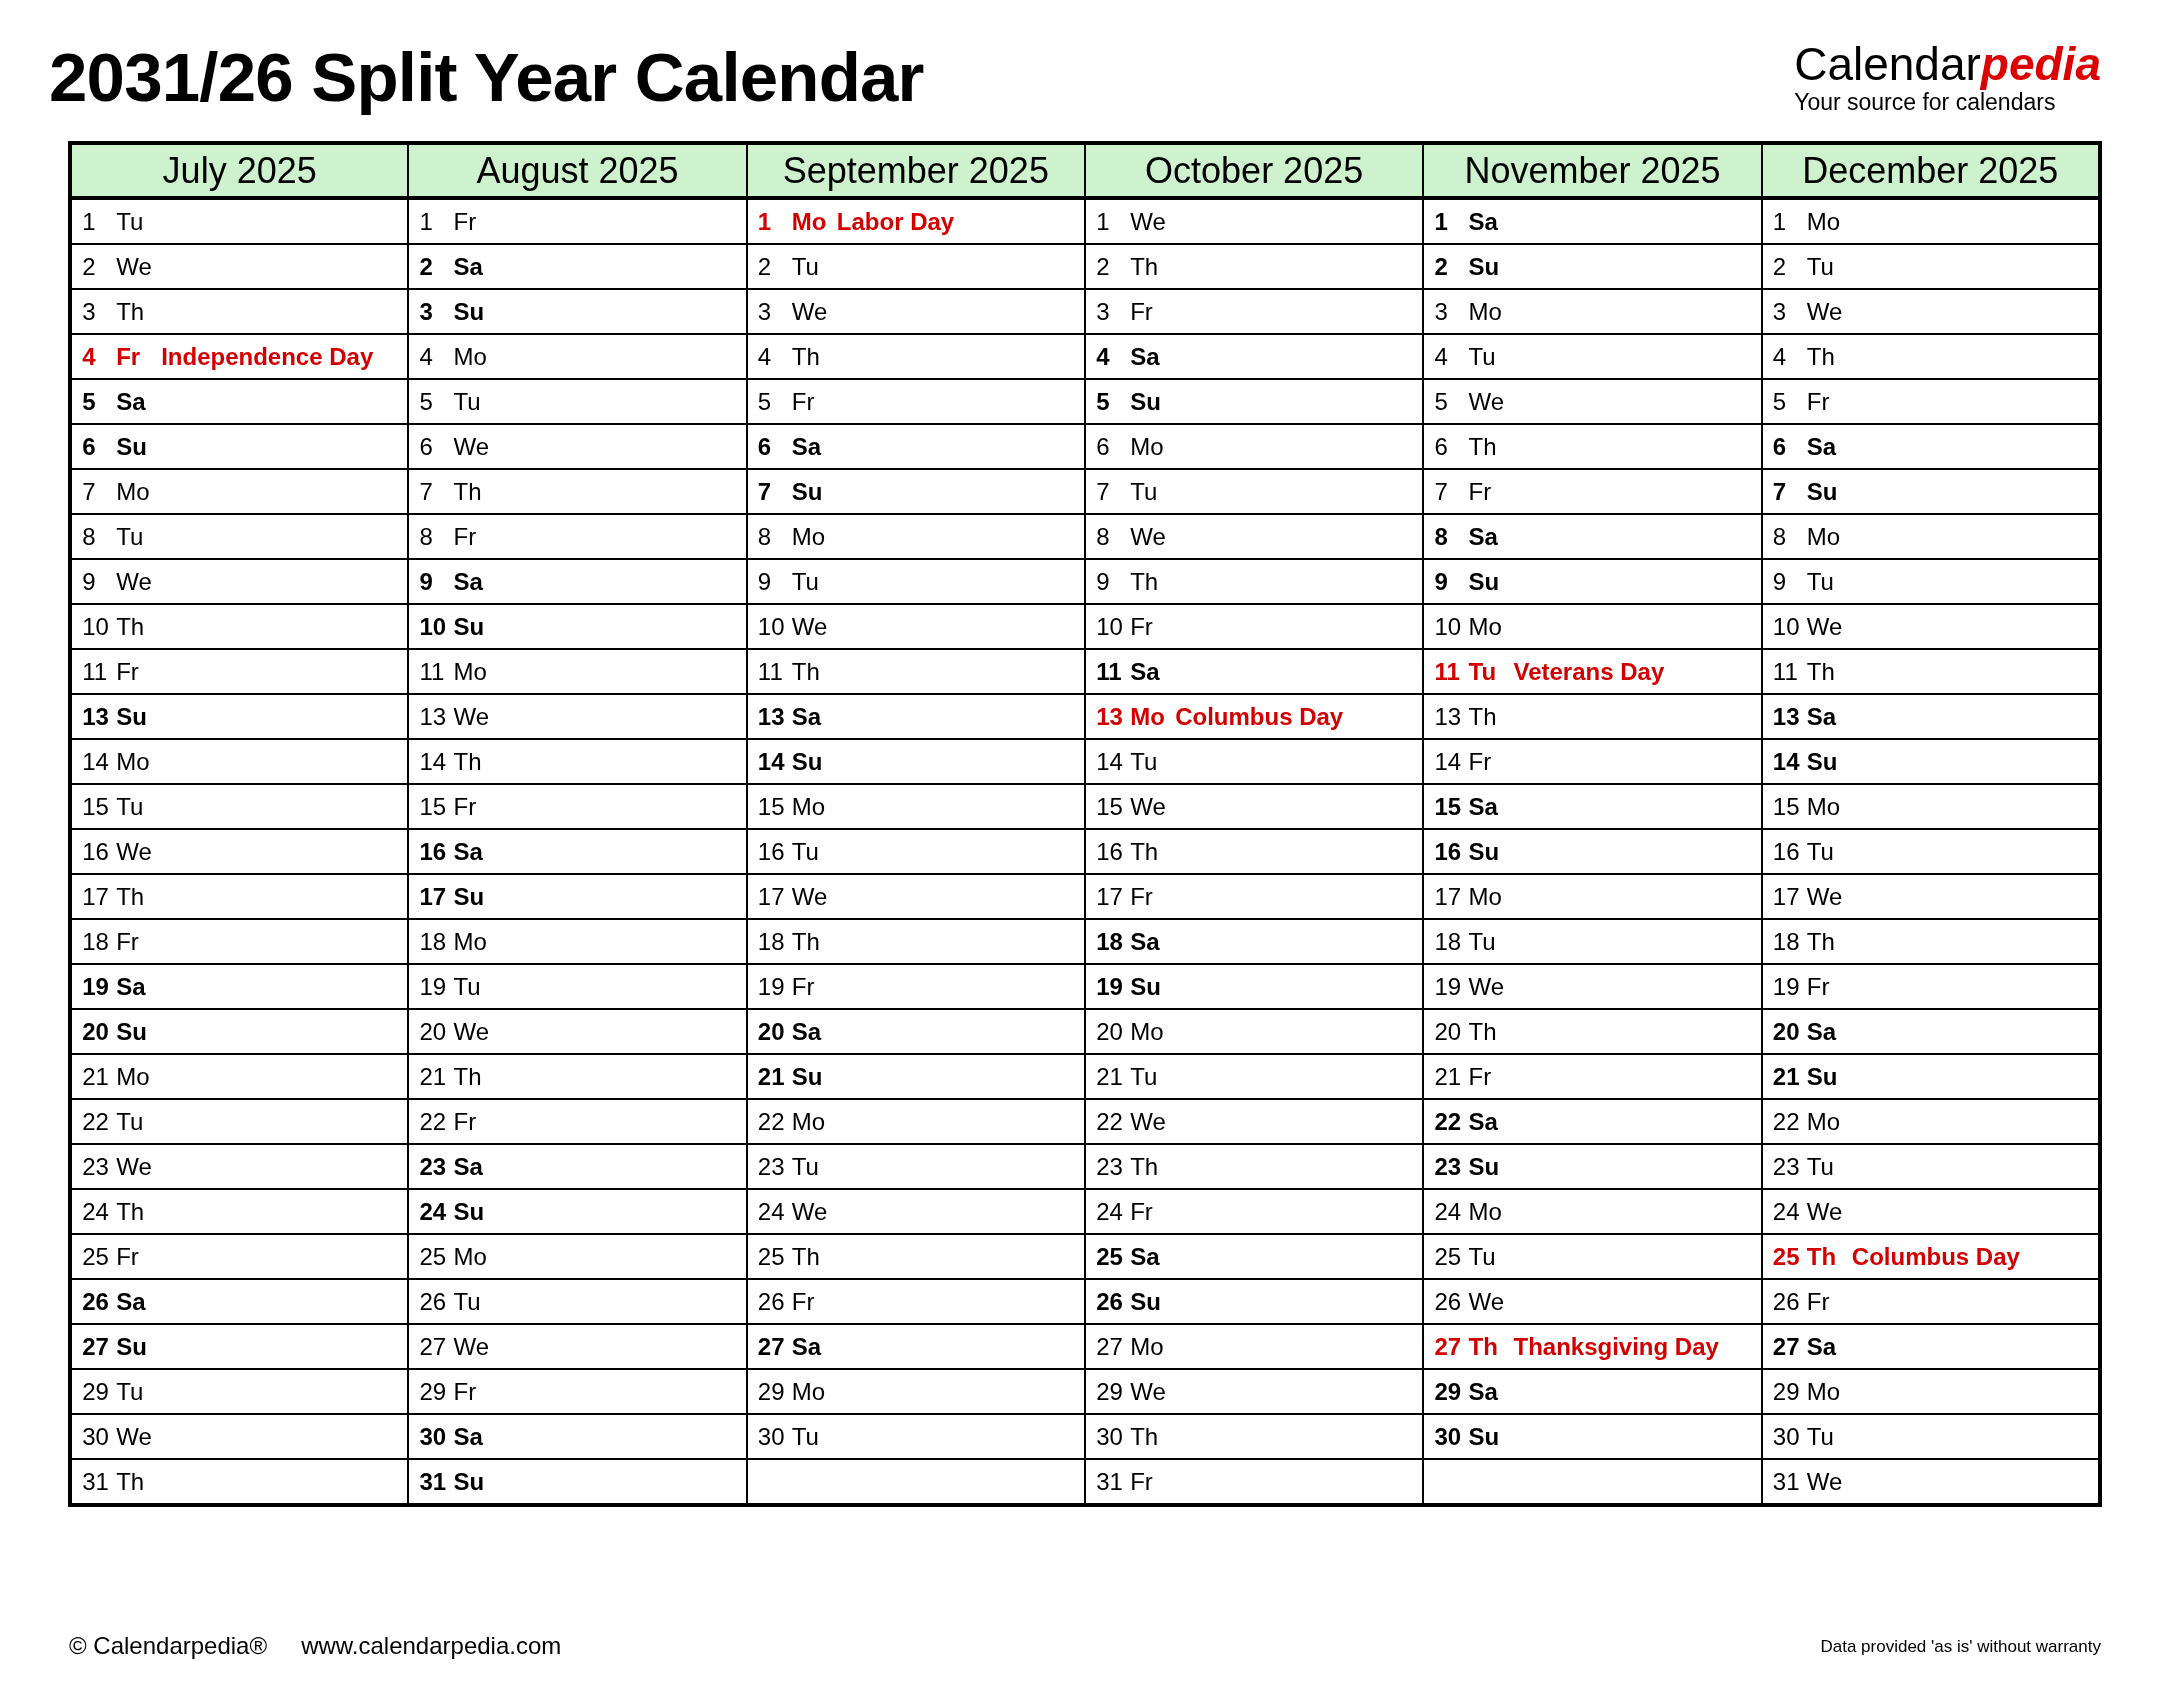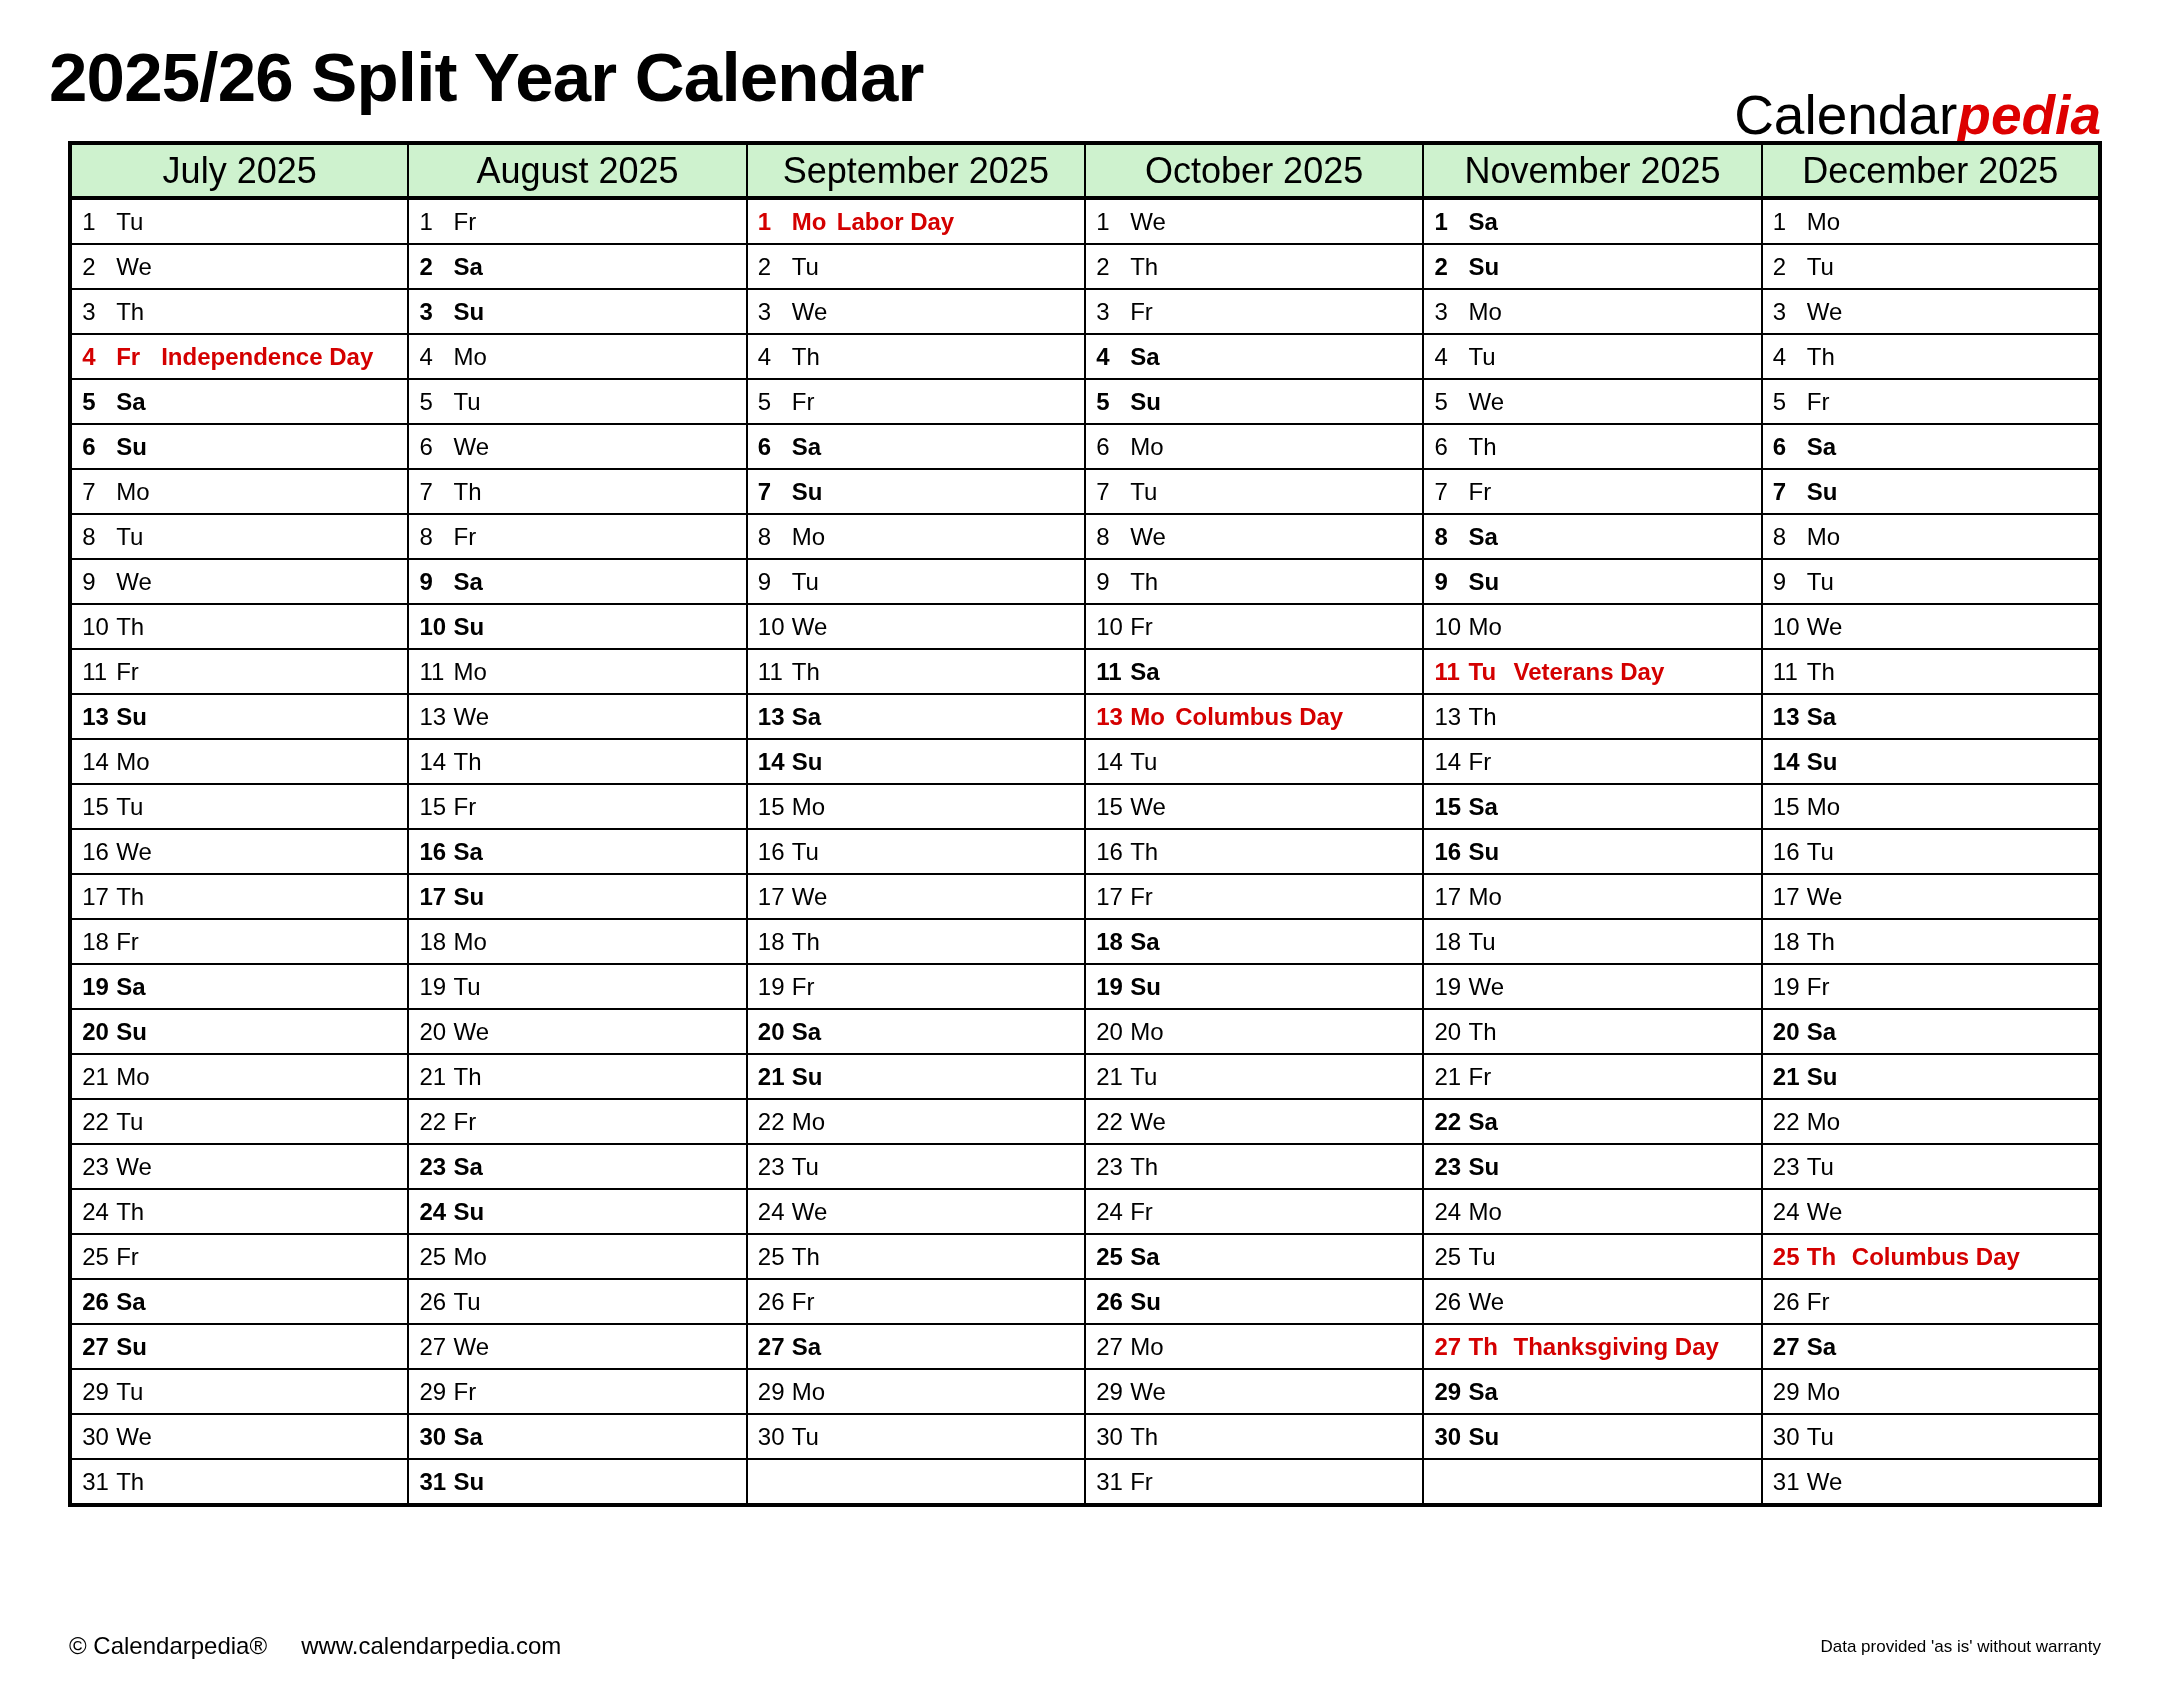--- a/index.html
+++ b/index.html
@@ -6,21 +6,21 @@
   .page {
     position:relative; width:2170px; height:1702px; background:#fff;
     font-family:"Liberation Sans", sans-serif; color:#000; overflow:hidden;
   }
   .page-title {
     position:absolute; left:49px; top:42px;
     font-size:69px; font-weight:bold; line-height:1.05; letter-spacing:-0.8px;
     white-space:nowrap;
   }
   .logo-block { position:absolute; right:69px; top:41px; text-align:left; }
-  .logo-main  { font-size:55px; line-height:1.02; white-space:nowrap;margin-top:46px; }
+  .logo-main  { font-size:46px; line-height:1.02; white-space:nowrap; }
   .logo-red   { color:var(--logo-red,#dd0000); font-weight:bold; font-style:italic; }
   .logo-tagline { font-size:23px; line-height:1.1; margin-top:1.7px; white-space:nowrap; }
 
   table.cal {
     position:absolute; left:68px; top:141px; width:2034px;
     border-collapse:collapse; table-layout:fixed;
     border:4.2px solid #000;
   }
   table.cal th {
     background:var(--header-bg,#cef2ce);
@@ -47,21 +47,21 @@
   .footer-left .url { margin-left:34px; }
   .footer-right {
     position:absolute; right:69px; top:1637px; font-size:17px; white-space:nowrap;
   }
 </style>
 </head>
 <body>
 
 <div class="page">
 
-  <div class="page-title">2025/26 Split Year Calendar</div>
+  <div class="page-title">2031/26 Split Year Calendar</div>
 
   <div class="logo-block">
     <div class="logo-main"><span>Calendar</span><span class="logo-red">pedia</span></div>
     <div class="logo-tagline">Your source for calendars</div>
   </div>
 
   <table class="cal">
     <thead>
       <tr id="month-header-row">
           <th>July 2025</th>

